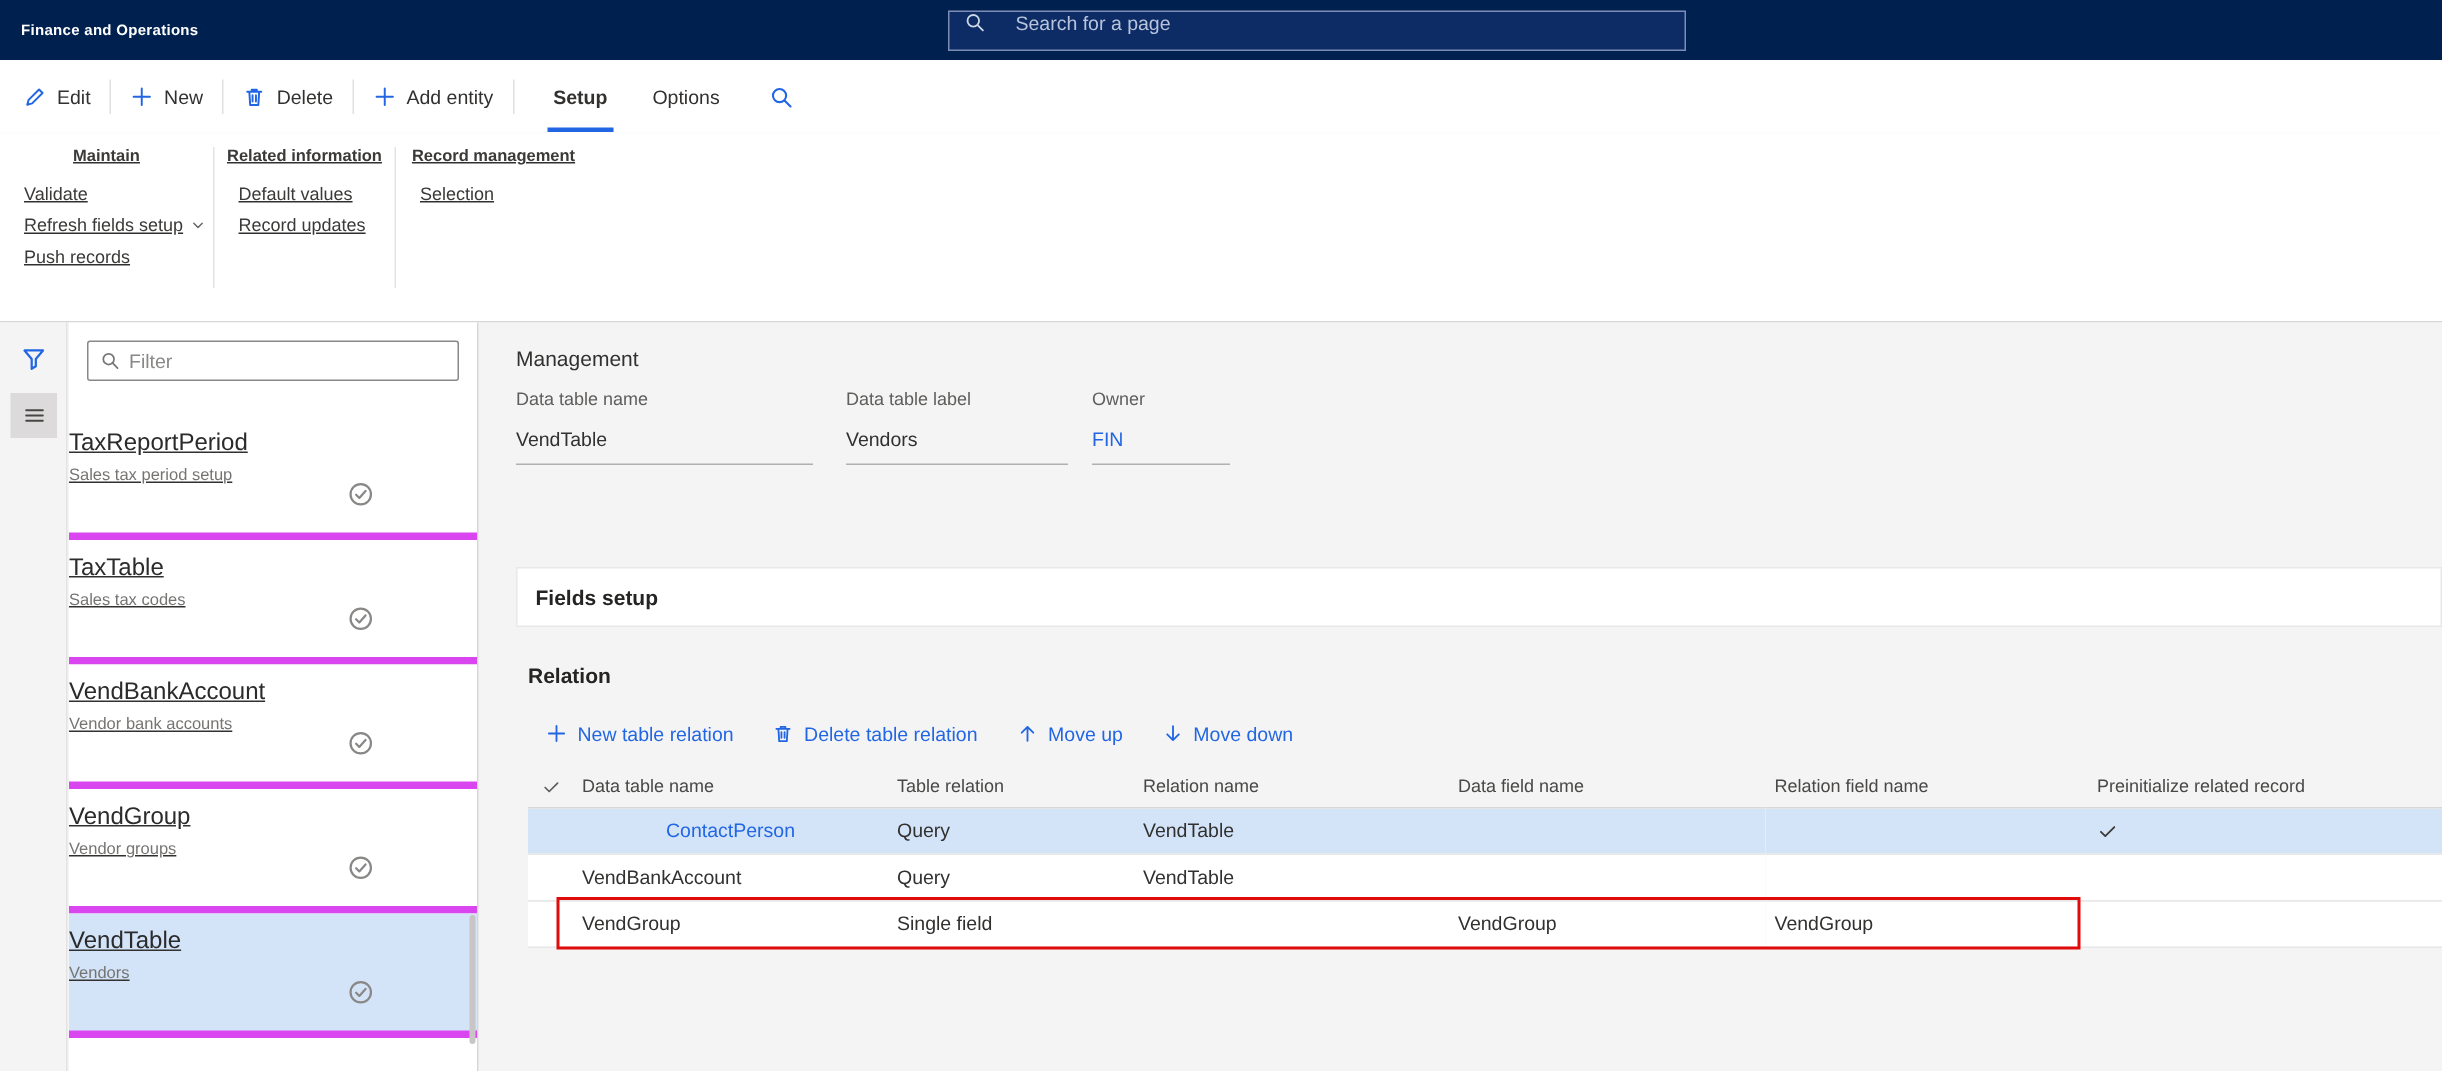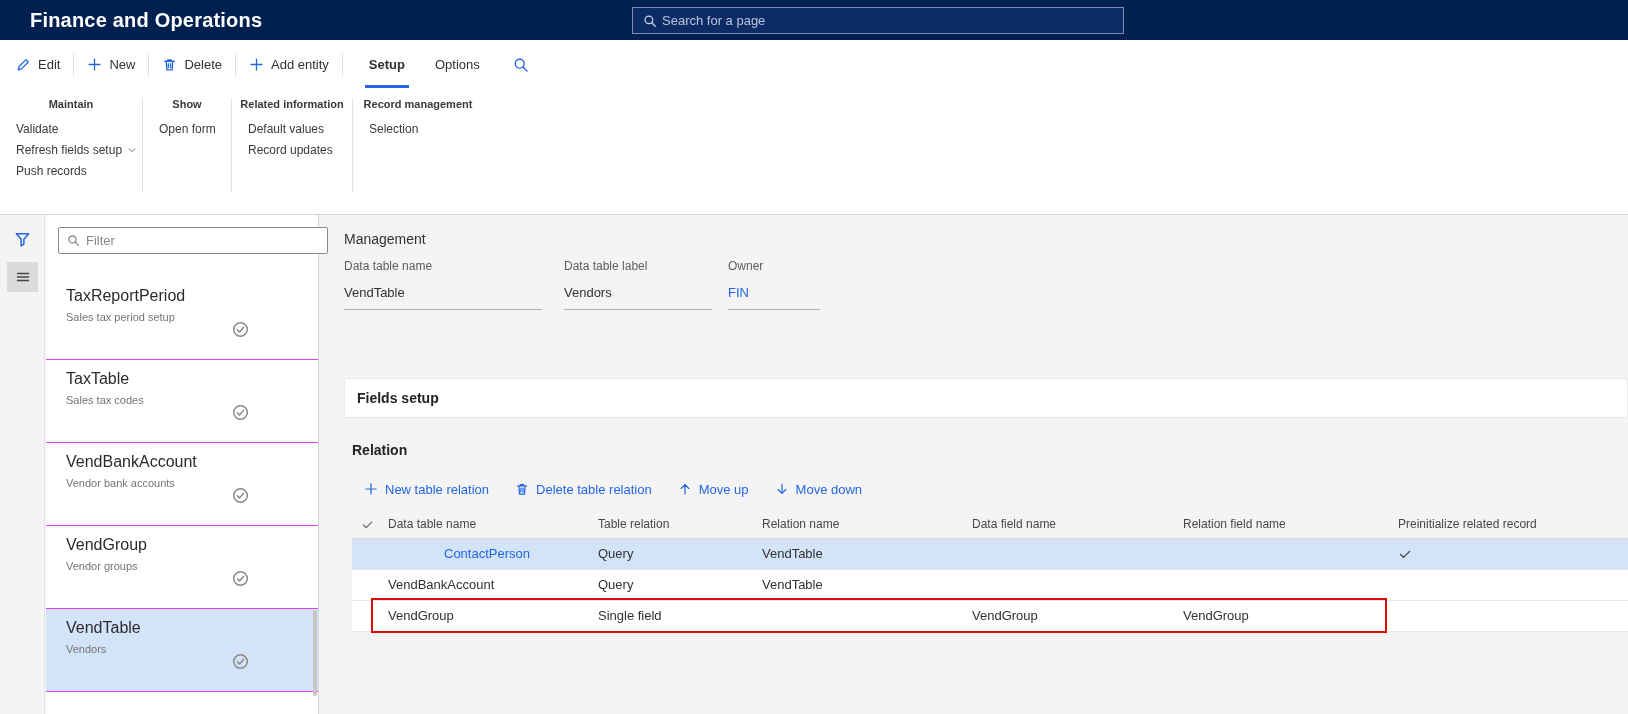--- a/index.html
+++ b/index.html
@@ -7,24 +7,24 @@
     font-family:"Liberation Sans","DejaVu Sans",sans-serif; color:#323130; }
   .screen { position:relative; width:1628px; height:714px; overflow:hidden; }
 
   .icon { display:inline-flex; width:16px; height:16px; flex:none; }
   .icon svg { width:100%; height:100%; fill:none; stroke:currentColor;
     stroke-width:1.4; stroke-linecap:round; stroke-linejoin:round; }
 
   
   .topbar { position:absolute; left:0; top:0; width:100%; height:40px;
     background:var(--topbar,#002050); display:flex; align-items:center; color:#fff; }
-  .app-title { font-size:20px; font-weight:700; padding-left:30px; letter-spacing:.2px; }
+  .app-title { font-size:10px; font-weight:700; padding-left:14px; letter-spacing:.2px; }
   .topbar-search { position:absolute; left:632px; top:7px; width:492px; height:27px;
-    background:#0d2c66; border:1px solid #7c8cb4; display:flex; align-items:center;
-    padding:0 10px; gap:5px; }
+    background:#0d2c66; border:1px solid #7c8cb4; display:flex; align-items:flex-start;
+    padding:0 10px; gap:20px; }
   .topbar-search .icon { width:14px; height:14px; color:#cdd6e8; }
   .topbar-search input { flex:1; background:transparent; border:0; outline:0;
     color:#fff; font:13px "Liberation Sans",sans-serif; }
   .topbar-search input::placeholder { color:#b9c4dc; }
 
   
   .actionbar { position:absolute; left:0; top:40px; width:100%; height:49px;
     background:#fff; display:flex; align-items:stretch; padding-left:6px; }
   .action-buttons { display:flex; align-items:stretch; }
   .action-btn { display:flex; align-items:center; gap:7px; border:0; background:none;
@@ -38,21 +38,21 @@
   .tab.selected::after { content:""; position:absolute; left:11px; right:11px;
     bottom:1px; height:3px; background:var(--accent,#2266e3); }
   .ab-search { display:flex; align-items:center; margin-left:18px;
     color:var(--accent,#2266e3); cursor:pointer; }
   .ab-search .icon { width:16px; height:16px; }
 
   
   .ribbon { position:absolute; left:0; top:89px; width:100%; height:126px;
     background:#fff; border-bottom:1px solid #d6d6d6; display:flex;
     padding-top:9px; box-shadow:0 1px 3px rgba(0,0,0,.07); }
-  .rgroup { height:94px; }
+  .rgroup { height:94px;text-decoration:underline; }
   .rgroup.bordered { border-right:1px solid #e3e3e3; }
   .rgroup-title { text-align:center; font-size:11px; font-weight:700;
     color:#3b3a39; margin-bottom:12px; }
   .rgroup-item { display:flex; gap:5px; height:21px;
     padding-left:16px; font-size:12px; color:#3b3a39; cursor:pointer; white-space:nowrap; }
   .rgroup-item .icon { width:10px; height:10px; color:#605e5c; margin-top:2px; }
 
   
   .workspace { position:absolute; left:0; top:215px; width:100%; height:499px;
     background:#f4f4f4; }
@@ -60,30 +60,30 @@
     background:#f4f4f4; border-right:1px solid #e3e3e3; }
   .rail-filter { position:absolute; left:14px; top:16px; width:17px; height:17px;
     color:var(--accent,#2266e3); cursor:pointer; }
   .rail-menu { position:absolute; left:7px; top:47px; width:31px; height:30px;
     background:#dcdada; display:flex; align-items:center; justify-content:center;
     cursor:pointer; }
   .rail-menu .icon { width:16px; height:16px; color:#484644; }
 
   .sidebar { position:absolute; left:46px; top:0; width:273px; height:100%;
     background:#fff; border-right:1px solid #d6d6d6; }
-  .filterbox { position:absolute; left:12px; top:12px; width:270px; height:27px;
+  .filterbox { position:absolute; left:12px; top:12px; width:248px; height:27px;
     border:1px solid #8a8886; border-radius:2px; background:#fff; display:flex;
     align-items:center; padding:0 8px; gap:6px; }
   .filterbox .icon { width:13px; height:13px; color:#767676; }
   .filterbox input { flex:1; min-width:0; border:0; outline:0;
     font:13px "Liberation Sans",sans-serif; color:#323130; }
   .filterbox input::placeholder { color:#8a8886; }
   .entity-list { position:absolute; left:0; top:62px; width:100%; }
-  .entity { position:relative; height:83px; border-bottom:1px solid #d946ef;
-    cursor:pointer; padding:10px 20px 0; background:#fff; }
+  .entity { position:relative; height:83px; border-bottom:5px solid #d946ef;
+    cursor:pointer; padding:10px 0 0; background:#fff;text-decoration:underline; }
   .entity.selected { background:var(--selection,#d0e5fa); }
   .entity-name { font-size:16px; color:#2b2b2b; }
   .entity-desc { font-size:11px; color:#767472; margin-top:6px; }
   .entity .icon.check { position:absolute; left:186px; top:44px; width:17px;
     height:17px; color:#8a8886; }
   .side-scroll { position:absolute; right:1px; top:395px; width:4px; height:86px;
     background:#c8c6c4; border-radius:2px; cursor:pointer; }
 
   
   .main { position:absolute; left:319px; top:0; width:1309px; height:100%; }
@@ -200,26 +200,20 @@
         <div class="rgroup-item">
           <span>Refresh fields setup</span>
           <span class="icon ">
             <svg viewBox="0 0 16 16">
               <path d="M3.5 6.2L8 10.7l4.5-4.5"></path>
             </svg>
           </span>
         </div>
         <div class="rgroup-item">
           <span>Push records</span>
-        </div>
-      </div>
-      <div class="rgroup bordered" style="width:89px">
-        <div class="rgroup-title">Show</div>
-        <div class="rgroup-item">
-          <span>Open form</span>
         </div>
       </div>
       <div class="rgroup bordered" style="width:121px">
         <div class="rgroup-title">Related information</div>
         <div class="rgroup-item">
           <span>Default values</span>
         </div>
         <div class="rgroup-item">
           <span>Record updates</span>
         </div>

